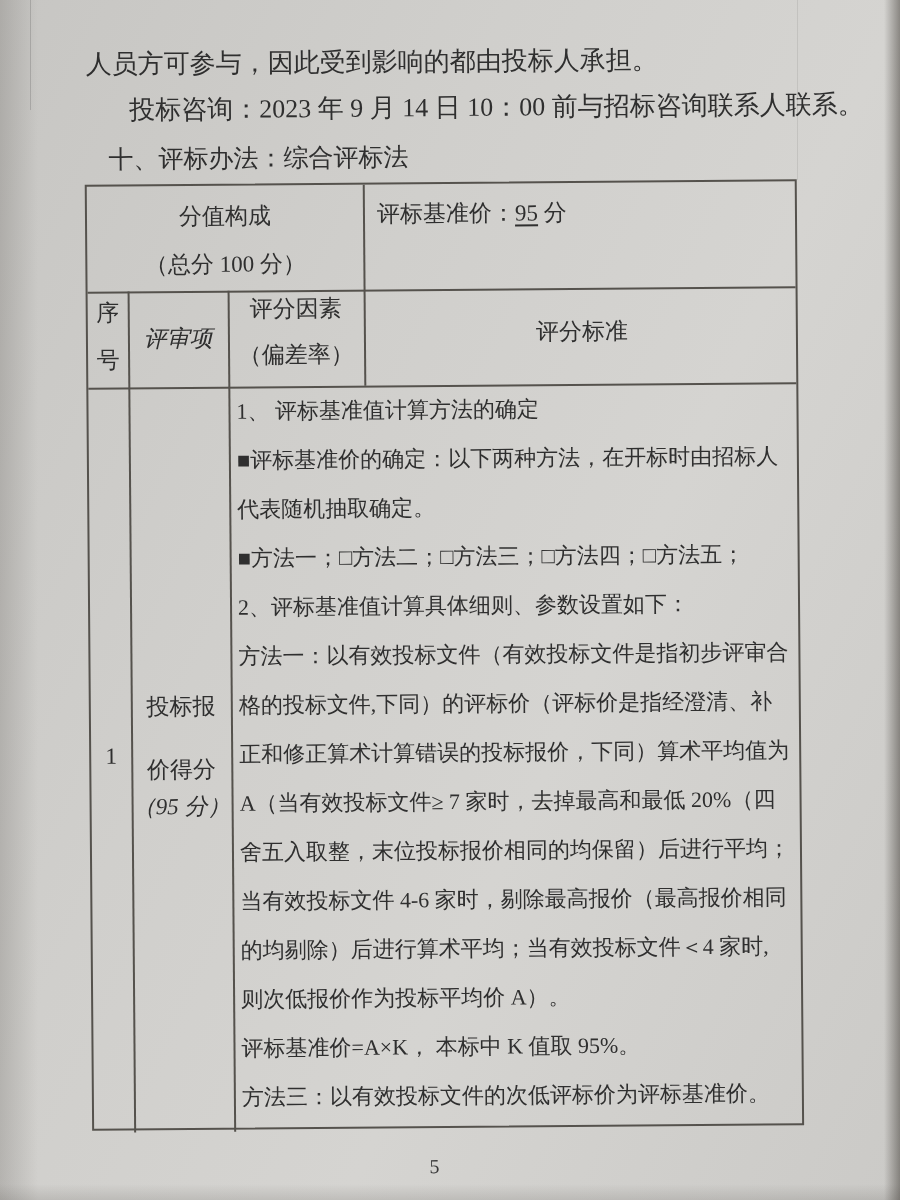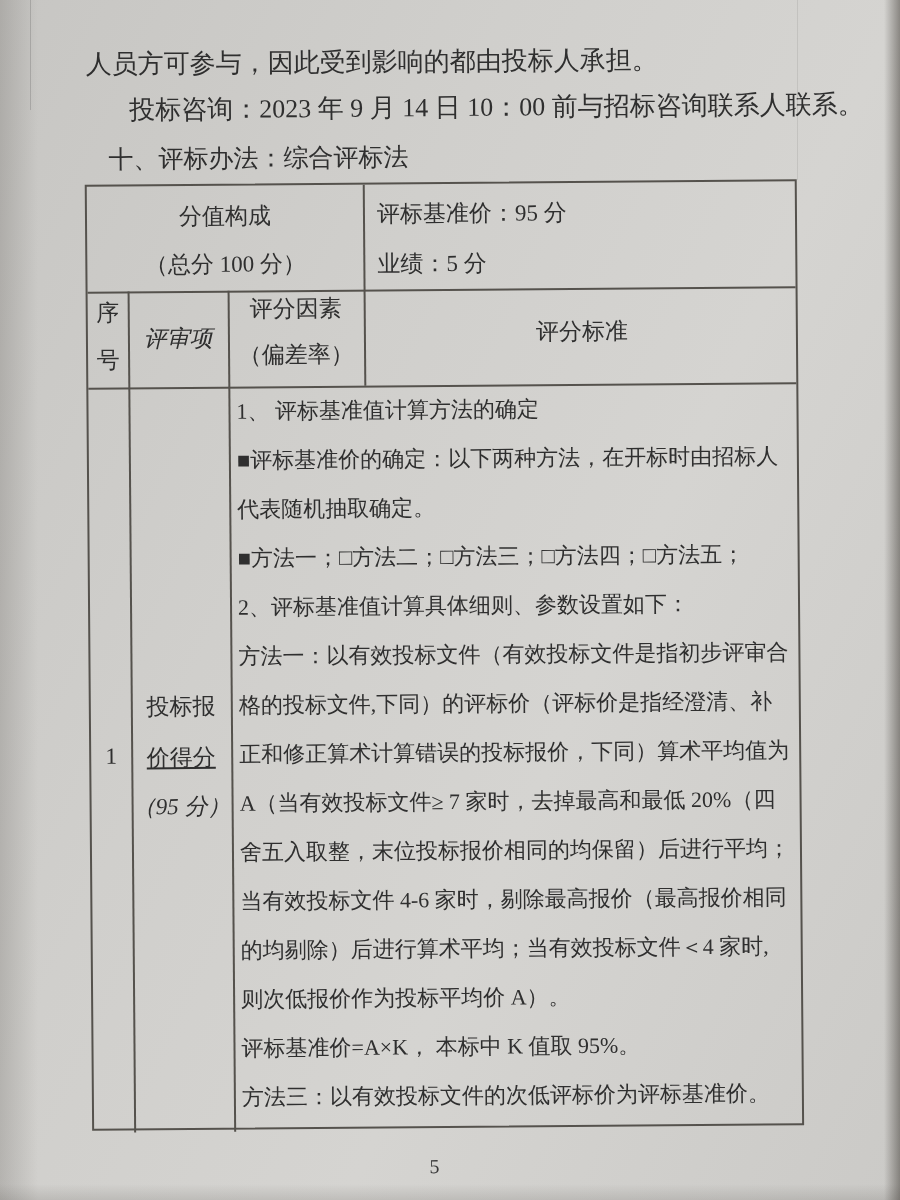--- a/index.html
+++ b/index.html
@@ -51,21 +51,21 @@
   #intro3 { left: 112px; top: 140px; font-size: 25px; }
   
   .table {
     position: absolute; left: 88px; top: 182px; width: 712px; height: 946px;
     border: 2px solid #55524d; box-sizing: border-box;
   }
   .hline { position: absolute; left: 0; width: 100%; height: 1.6px; background: #55524d; }
   .vline { position: absolute; width: 1.6px; background: #55524d; }
   .cell-text { position: absolute; font-size: 23px; line-height: 40px; height: 40px; white-space: nowrap; }
   .centered { text-align: center; }
-  .underline { text-underline-offset: 4px; }
+  .underline { text-decoration: underline; text-underline-offset: 4px; }
   .criteria {
     position: absolute; left: 148px; top: 201px; width: 562px;
   }
   .criteria .tline {
     height: 49px; line-height: 49px; font-size: 22px; white-space: nowrap;
   }
   .footer-page {
     position: absolute; left: 420px; top: 1155px; width: 20px;
     font-size: 20px; text-align: center; color: #3a3a3a;
   }
@@ -84,32 +84,31 @@
 
       <div class="hline" style="top:105px"></div>
       <div class="hline" style="top:201px"></div>
       <div class="vline" style="left:276px; top:0; height:201px"></div>
       <div class="vline" style="left:40px;  top:105px; height:841px"></div>
       <div class="vline" style="left:140px; top:105px; height:841px"></div>
 
       <div class="cell-text centered" style="left:0; top:11px; width:276px;">分值构成</div>
       <div class="cell-text centered" style="left:0; top:59px; width:276px;">（总分 100 分）</div>
       <div class="cell-text" style="left:290px; top:10px;"><span>评标基准价：</span><span class="underline">95</span><span> 分</span></div>
-      <div class="cell-text" style="left:290px; top:60px;">业绩：5 分</div>
 
       <div class="cell-text centered" style="left:0; top:107px; width:40px;">序</div>
       <div class="cell-text centered" style="left:0; top:154px; width:40px;">号</div>
       <div class="cell-text centered" style="left:40px; top:133px; width:100px;font-style:italic;">评审项</div>
       <div class="cell-text centered" style="left:140px; top:104px; width:136px;">评分因素</div>
       <div class="cell-text centered" style="left:140px; top:150px; width:136px;">（偏差率）</div>
       <div class="cell-text centered" style="left:276px; top:129px; width:436px;">评分标准</div>
 
       <div class="cell-text centered" style="left:0; top:550px; width:40px;">1</div>
       <div class="cell-text centered" style="left:40px; top:501px; width:100px;">投标报</div>
-      <div class="cell-text centered" style="left:40px; top:552px; width:100px;text-decoration:underline;">价得分</div>
+      <div class="cell-text centered" style="left:40px; top:564px; width:100px;">价得分</div>
       <div class="cell-text centered" style="left:40px; top:601px; width:100px;font-style:italic;">（95 分）</div>
 
       <div class="criteria">
         <div class="tline">1、  评标基准值计算方法的确定</div>
         <div class="tline">■评标基准价的确定：以下两种方法，在开标时由招标人</div>
         <div class="tline">代表随机抽取确定。</div>
         <div class="tline">■方法一；□方法二；□方法三；□方法四；□方法五；</div>
         <div class="tline">2、评标基准值计算具体细则、参数设置如下：</div>
         <div class="tline">方法一：以有效投标文件（有效投标文件是指初步评审合</div>
         <div class="tline">格的投标文件,下同）的评标价（评标价是指经澄清、补</div>

